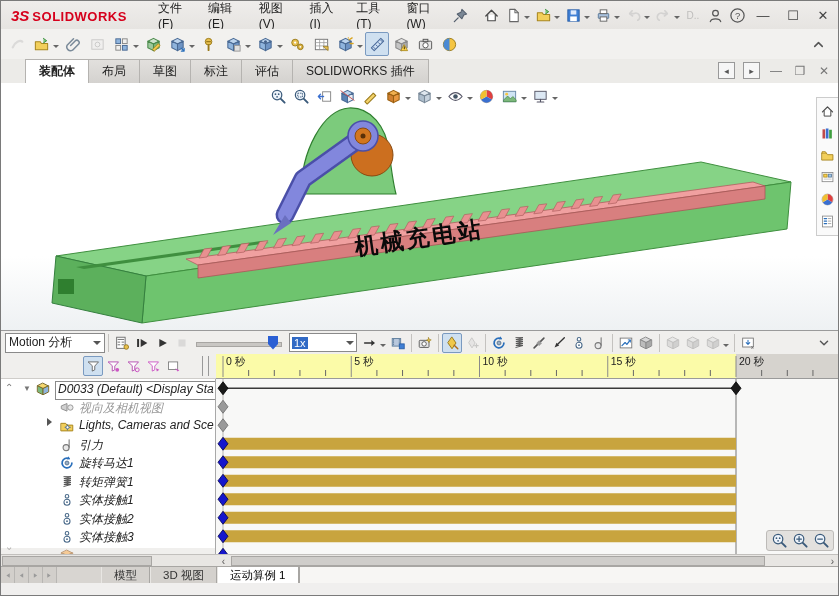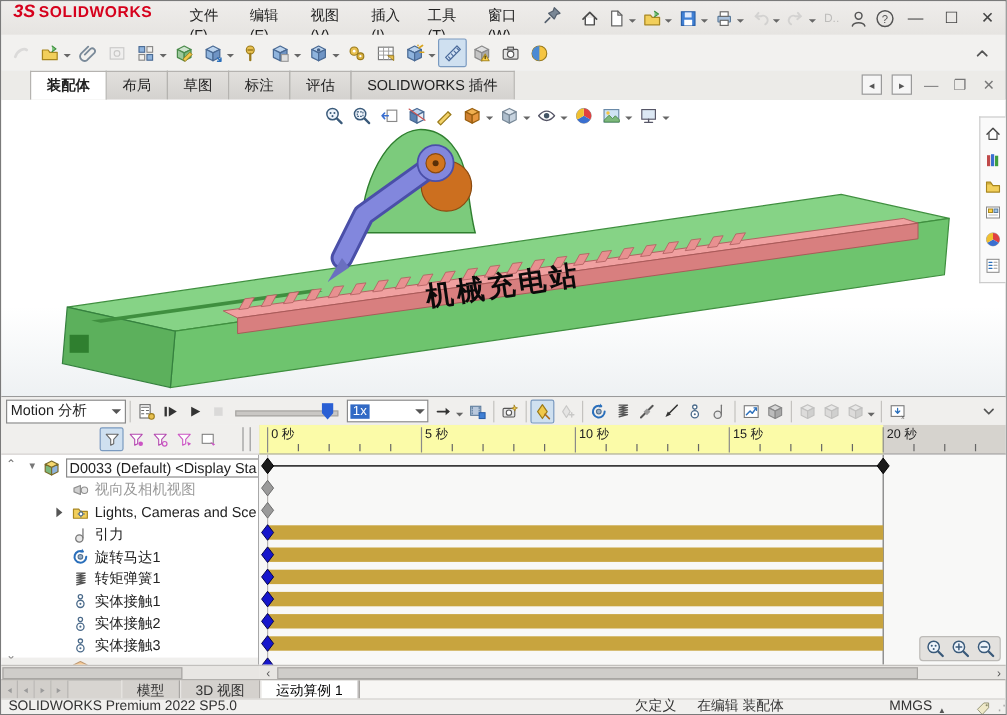--- a/index.html
+++ b/index.html
@@ -1,18 +1,18 @@
 <!DOCTYPE html>
 <html><head>
 <meta charset="utf-8">
 <style>
   html,body{margin:0;padding:0;background:#c7c7c7;font-family:"Liberation Sans",sans-serif;}
   #app{position:relative;width:839px;height:596px;background:#f0efee;border:1px solid #7a7a7a;box-sizing:border-box;overflow:hidden;font-size:12px;color:#222;}
   
-  #titlebar{position:absolute;left:0;top:0;width:100%;height:28px;background:linear-gradient(#efedeb,#e6e4e1);display:flex;}
+  #titlebar{position:absolute;left:0;top:0;width:100%;height:28px;background:linear-gradient(#efedeb,#e6e4e1);display:flex;align-items:center;}
   #brand{display:flex;align-items:baseline;margin-left:10px;color:#d6001c;white-space:nowrap;}
   #brand .b1{font-style:italic;font-weight:bold;font-size:15px;margin-right:3px;}
   #brand .b2{font-weight:bold;font-size:13px;letter-spacing:.5px;}
   #menus{display:flex;margin-left:22px;}
   .menu-item{padding:4px 9px;cursor:default;}
   #quick{display:flex;align-items:center;margin-left:10px;}
   .ibtn{width:22px;height:22px;display:flex;align-items:center;justify-content:center;border-radius:2px;box-sizing:border-box;}
   .ibtn svg{width:17px;height:17px;}
   .ibtn.sm svg{width:15px;height:15px;}
   .ibtn.pressed{background:#cfe0f0;border:1px solid #7a9ac0;}
@@ -50,21 +50,21 @@
   .combo-arrow{width:0;height:0;border:4px solid transparent;border-top-color:#555;margin-top:4px;}
   #slider{position:relative;width:86px;height:16px;margin:0 4px;}
   #slider .track{position:absolute;left:0;right:0;top:7px;height:3px;background:#c9c7c4;border:1px solid #a8a6a3;}
   #slider .thumb{position:absolute;left:72px;top:1px;width:10px;height:14px;background:#2a5fd4;clip-path:polygon(0 0,100% 0,100% 60%,50% 100%,0 60%);}
   #filterrow{position:absolute;left:0;top:23px;width:215px;height:25px;background:#f0efed;border-bottom:1px solid #cfcdca;display:flex;align-items:center;padding-left:82px;box-sizing:border-box;}
   #filterrow .ibtn{width:20px;height:20px;}
   #splith{position:absolute;left:201px;top:25px;width:5px;height:20px;border-left:1px solid #999;border-right:1px solid #999;}
   #ruler{position:absolute;left:215px;top:23px;width:624px;height:25px;}
   #mbody{position:absolute;left:0;top:48px;width:839px;height:175px;}
   #tree{position:absolute;left:0;top:0;width:215px;height:175px;background:#fff;border-right:1px solid #a8a8a8;overflow:hidden;box-sizing:border-box;}
-  .trow{position:relative;height:18.5px;display:flex;align-items:center;white-space:nowrap;overflow:hidden;}
+  .trow{position:relative;height:18.5px;display:flex;white-space:nowrap;overflow:hidden;font-style:italic;}
   .trow .ticon{width:16px;height:16px;flex:0 0 16px;margin-right:4px;}
   .trow .ticon svg{width:16px;height:16px;}
   .tlabel{font-size:12px;}
   .tlabel.dim{color:#9a9a9a;}
   .tlabel.framed{border:1px solid #8a8a8a;padding:0 2px;}
   .texp{position:absolute;left:46px;width:0;height:0;border:4px solid transparent;border-left:5px solid #555;}
   #timeline{position:absolute;left:215px;top:0;width:624px;height:175px;background:#f8f8f7;}
   #tzoom{position:absolute;right:6px;bottom:3px;display:flex;gap:3px;background:#e3e1de;border:1px solid #bdbbb8;border-radius:3px;padding:1px 3px;}
   #tzoom .ibtn{width:18px;height:17px;}
   
@@ -1129,26 +1129,14 @@
         </span>
       </div>
     <div id="btabs" style="display:flex;padding-left:44px;">
         <div class="btab">模型</div>
         <div class="btab">3D 视图</div>
         <div class="btab active">运动算例 1</div>
       </div>
     <div id="tabfill"></div>
   </div>
 
-  <div id="status">
-    <span style="left:6px;">SOLIDWORKS Premium 2022 SP5.0</span>
-    <span style="left:528px;">欠定义</span>
-    <span style="left:580px;">在编辑 装配体</span>
-    <span style="left:740px;">MMGS</span>
-    <span style="left:782px;color:#555;font-size:8px;top:2px;">▴</span>
-    <span style="left:812px;top:1px;" id="tagicon"><svg viewBox="0 0 18 18" width="13" height="13">
-          <path d="M2.5 9.5 9.5 2.5h5.5v5.5L8 15.5z" fill="#efe9c8" stroke="#8a8a6a" stroke-width="1" stroke-linejoin="round" stroke-linecap="round"></path>
-          <circle cx="12.8" cy="5.2" r="1.2" fill="#8a8a6a"></circle>
-        </svg></span>
-    <span style="left:830px;color:#aaa;">⋰</span>
-  </div>
 
 </div>
 
 </body></html>

